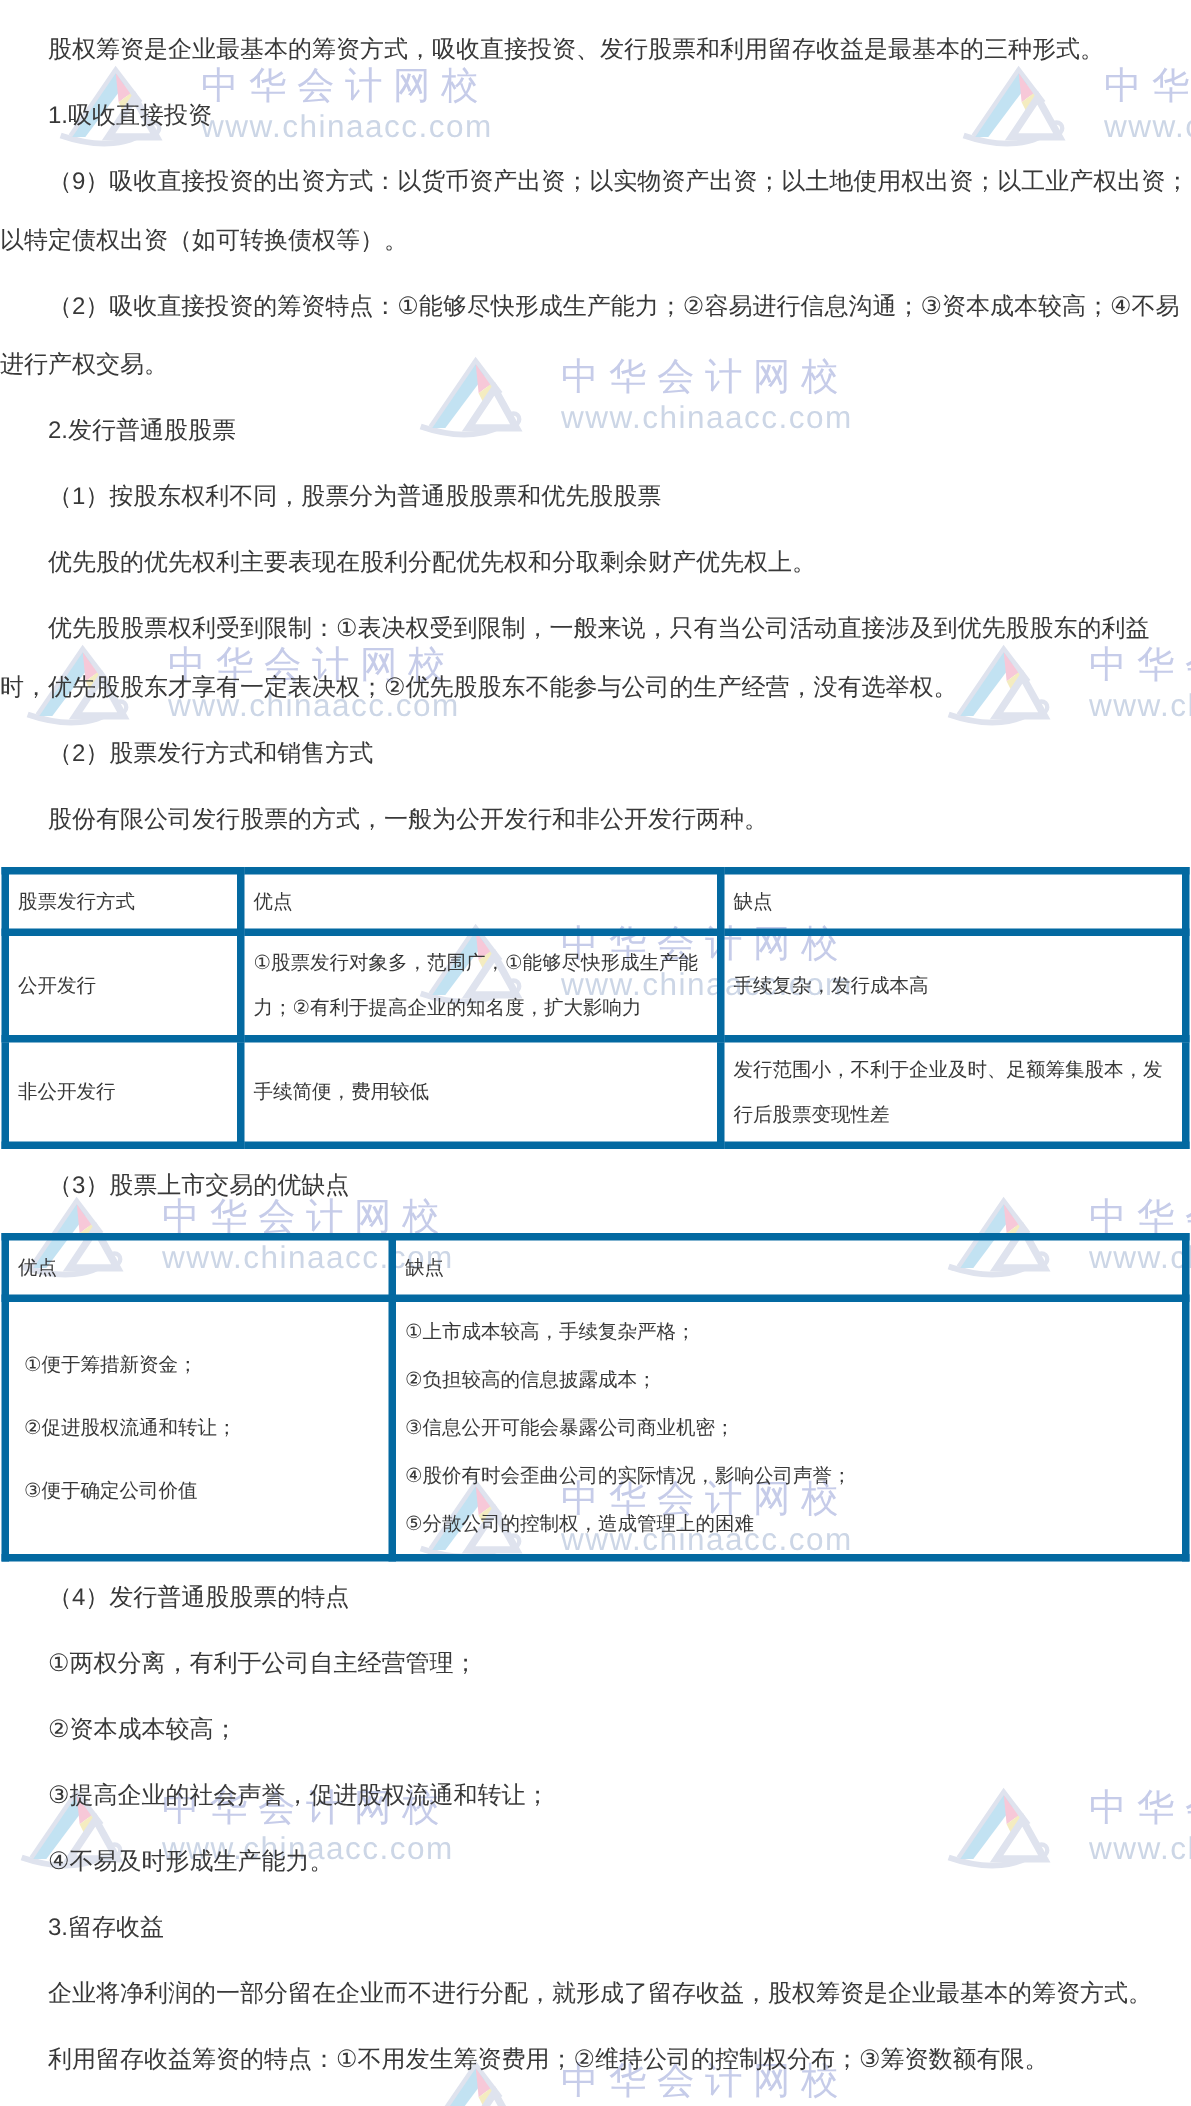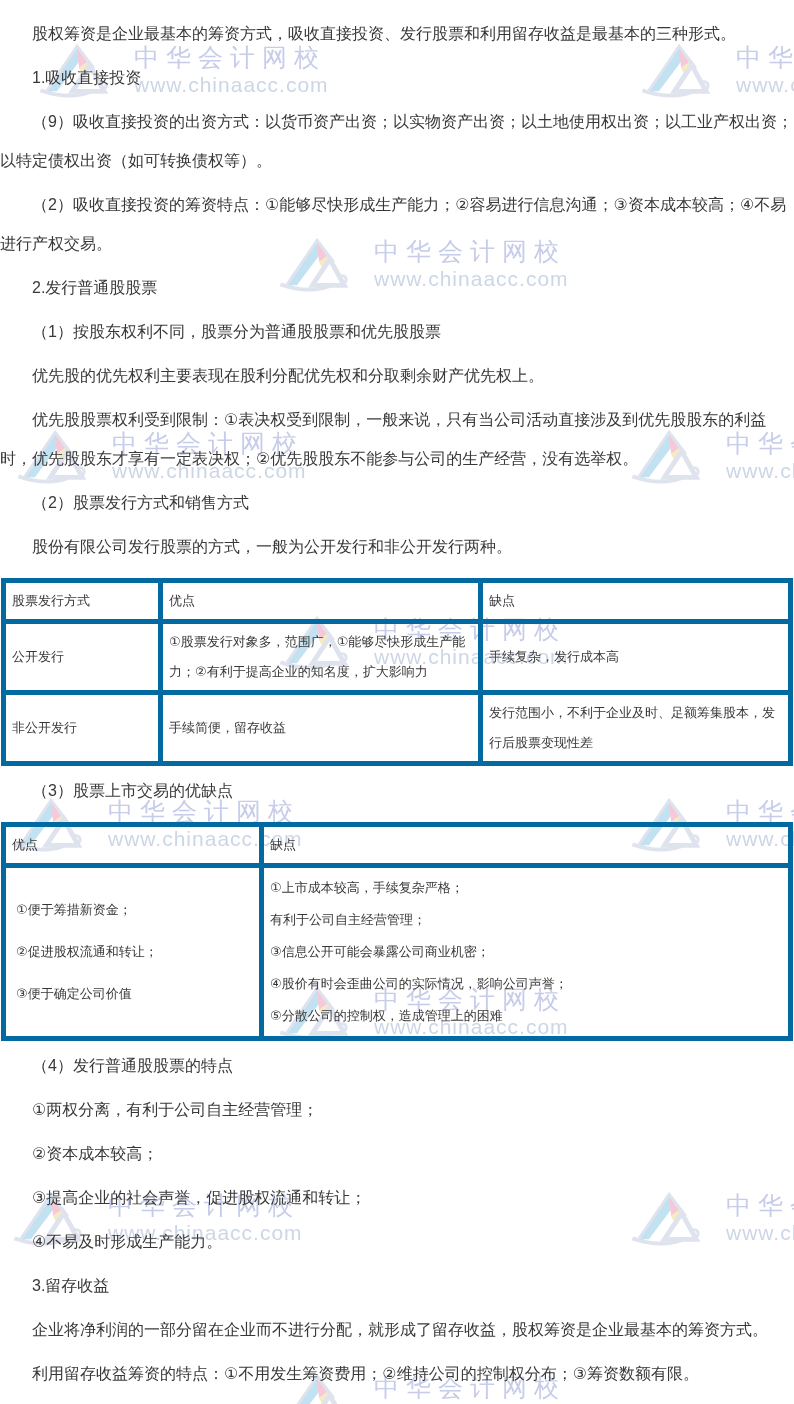--- a/index.html
+++ b/index.html
@@ -106,21 +106,21 @@
       <th class="t1-col2">优点</th>
       <th>缺点</th>
     </tr>
     <tr>
       <td>公开发行</td>
       <td>①股票发行对象多，范围广，①能够尽快形成生产能力；②有利于提高企业的知名度，扩大影响力</td>
       <td>手续复杂，发行成本高</td>
     </tr>
     <tr>
       <td>非公开发行</td>
-      <td>手续简便，留存收益</td>
+      <td>手续简便，费用较低</td>
       <td>发行范围小，不利于企业及时、足额筹集股本，发行后股票变现性差</td>
     </tr>
   </tbody>
     </table>
 
   <p>（3）股票上市交易的优缺点</p>
 
   <table>
     <tbody>
         <tr>
@@ -128,21 +128,21 @@
       <th>缺点</th>
     </tr>
     <tr>
       <td class="cell-lines-spread">
         <p>①便于筹措新资金；</p>
         <p>②促进股权流通和转让；</p>
         <p>③便于确定公司价值</p>
       </td>
       <td class="cell-lines">
         <p>①上市成本较高，手续复杂严格；</p>
-        <p>有利于公司自主经营管理；</p>
+        <p>②负担较高的信息披露成本；</p>
         <p>③信息公开可能会暴露公司商业机密；</p>
         <p>④股价有时会歪曲公司的实际情况，影响公司声誉；</p>
         <p>⑤分散公司的控制权，造成管理上的困难</p>
       </td>
     </tr>
   </tbody>
     </table>
 
   <p>（4）发行普通股股票的特点</p>
   <p>①两权分离，有利于公司自主经营管理；</p>

